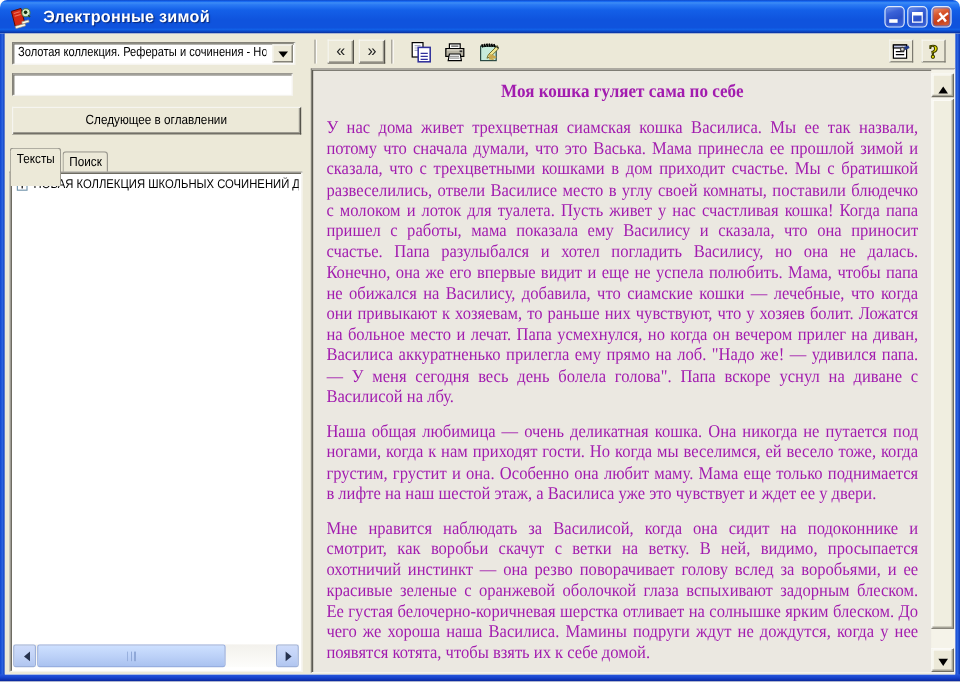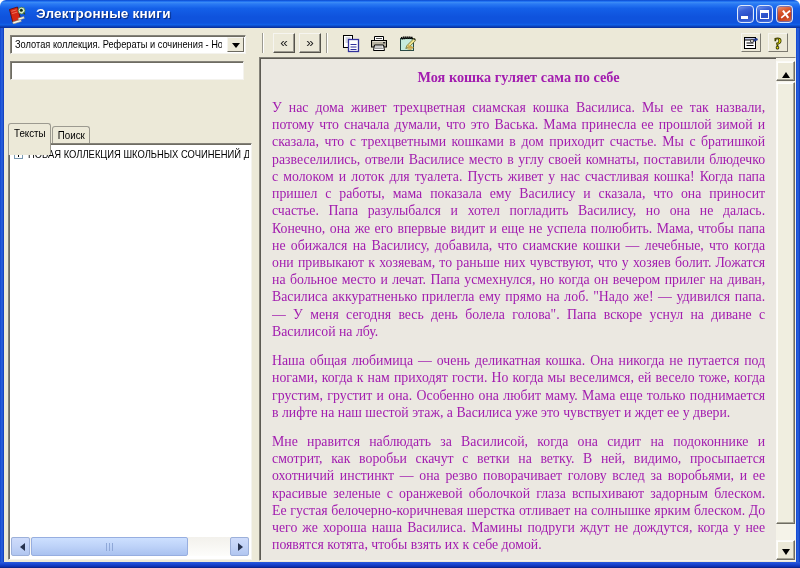--- a/index.html
+++ b/index.html
@@ -101,21 +101,21 @@
 <div id="tbar">
       <div id="tico"><svg width="19" height="19" viewBox="0 0 19 19">
 <path d="M1.5 4.5 9.5 2l3.2 12.5-8 2.5z" fill="#d42814" stroke="#5a0800" stroke-width="0.8"></path>
 <path d="M3.5 6.3 8.5 4.8M4.2 8.6 9.2 7.1" stroke="#f07860" stroke-width="0.9"></path>
 <path d="M4.7 16.9 12.7 14.5l.6 2-8 2.4z" fill="#fffbe8" stroke="#9a9684" stroke-width="0.6"></path>
 <path d="M10.2 13.2 15.8 11.6l.5 1.8-5.7 1.7z" fill="#fffbe8" stroke="#9a9684" stroke-width="0.6"></path>
 <circle cx="13.6" cy="5.6" r="3.4" fill="#d8ecca" stroke="#4a7a40" stroke-width="0.8"></circle>
 <circle cx="13.3" cy="5.3" r="1.5" fill="#15300f"></circle>
 <path d="M15.5 7.5l1.5 1.8" stroke="#2a4a20" stroke-width="1.2"></path>
 </svg></div>
-      <div id="ttext">Электронные книги</div>
+      <div id="ttext">Электронные зимой</div>
 <div class="wbtn" id="bmin">
         <i></i>
       </div>
       <div class="wbtn" id="bmax">
         <i></i>
       </div>
       <div class="wbtn" id="bclo">
         <i>✕</i>
       </div>
     </div>
@@ -123,20 +123,21 @@
     <div id="frameR"></div>
     <div id="frameB"></div>
 <div id="client">
 <div id="combo" class="sunk">
         <div class="txt"><span class="cx" style="transform:scaleX(0.842);">Золотая коллекция. Рефераты и сочинения - Новая</span></div>
         <div class="btn">
           <i></i>
         </div>
       </div>
 <div id="inp" class="sunk"></div>
+<div id="nextbtn"><span class="cx" style="transform:scaleX(0.89);transform-origin:50% 50%;">Следующее в оглавлении</span></div>
 <div class="tab" id="tab1"><span class="cx" style="transform:scaleX(0.89);transform-origin:50% 50%;">Тексты</span></div>
 <div class="tab" id="tab2"><span class="cx" style="transform:scaleX(0.89);transform-origin:50% 50%;">Поиск</span></div>
 <div id="tree" class="sunk">
         <div id="plusbox">
           <i></i>
           <b></b>
         </div>
         <div id="dash"></div>
         <div id="treetxt"><span class="cx" style="transform:scaleX(0.895);">НОВАЯ КОЛЛЕКЦИЯ ШКОЛЬНЫХ СОЧИНЕНИЙ ДЛЯ</span></div>
 <div id="hscroll">

